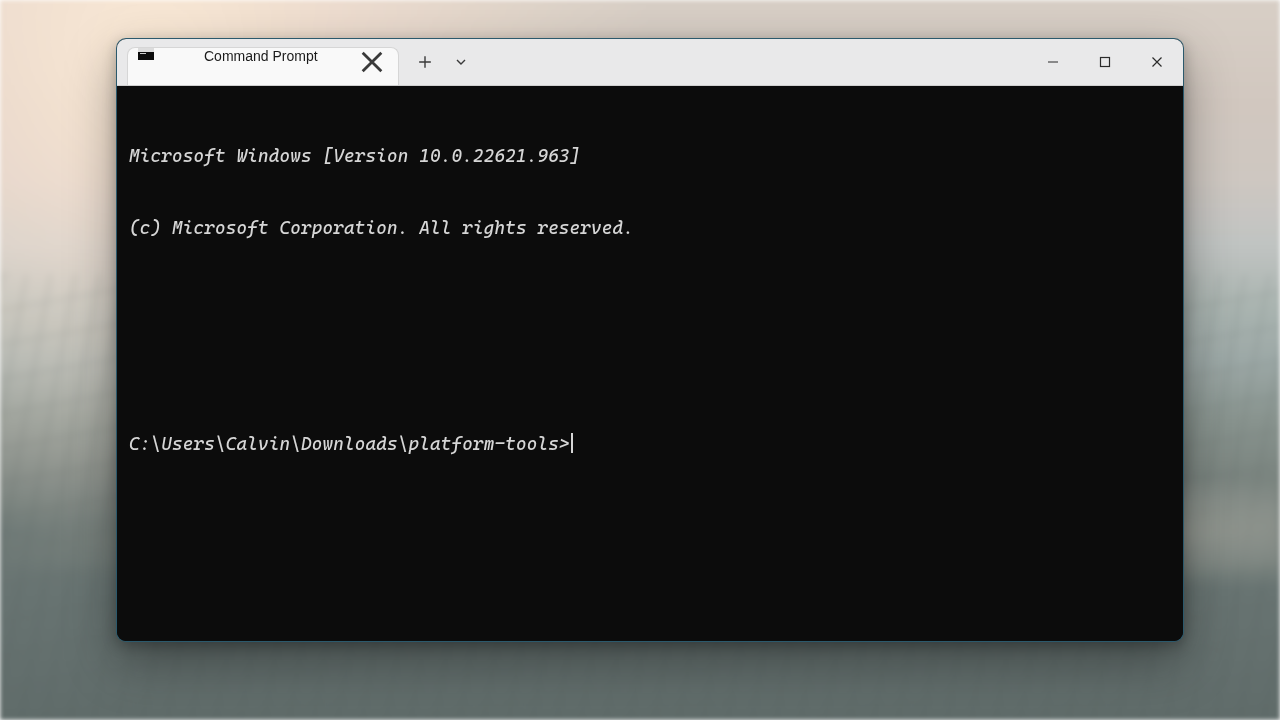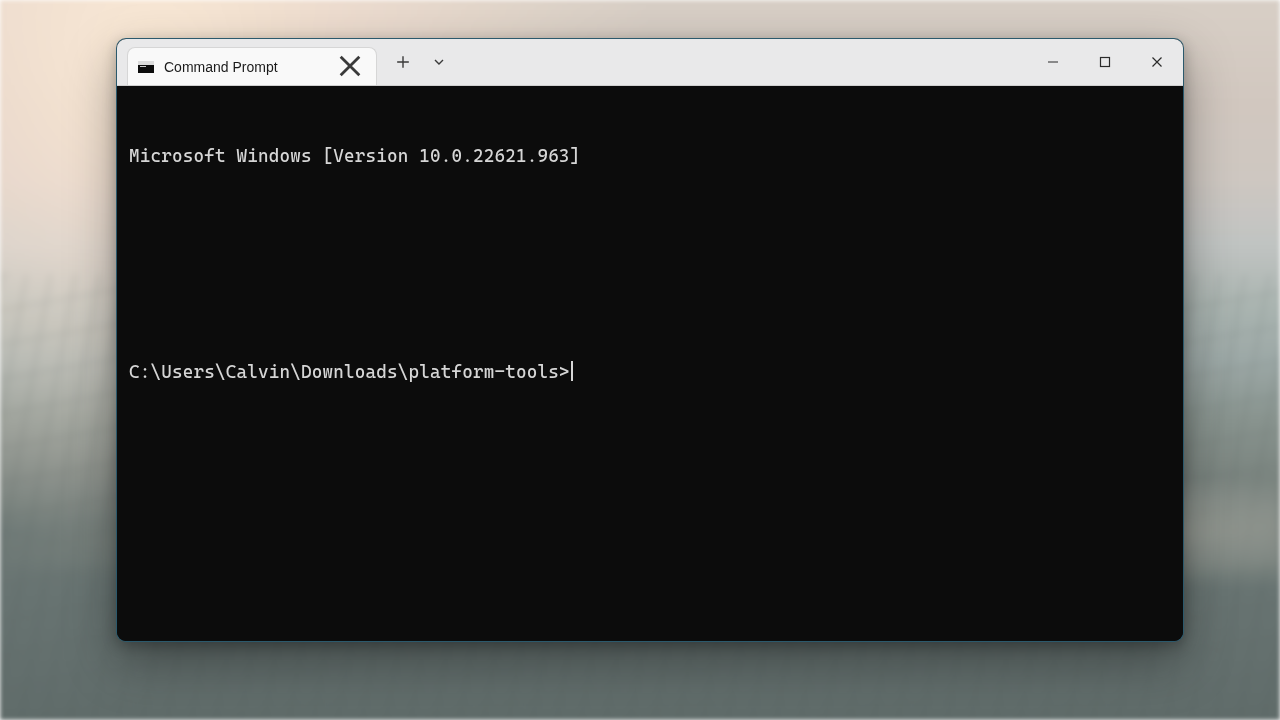--- a/index.html
+++ b/index.html
@@ -85,24 +85,24 @@
   }
   .tab {
     position: relative;
     height: 38px;
     margin-top: 8px;
     background: #f9f9f9;
     border: 1px solid #d6d6d6;
     border-bottom: none;
     border-radius: 8px 8px 0 0;
     display: flex;
-    align-items: center;
     padding: 0 12px 0 10px;
     min-width: 250px;
     box-sizing: border-box;
+    gap: 40px;
   }
   .tab .tab-icon {
     width: 16px;
     height: 12px;
     background: #0c0c0c;
     border-top: 4px solid #dcdcdc;
     box-sizing: border-box;
     position: relative;
     margin-right: 10px;
     flex: 0 0 auto;
@@ -165,20 +165,21 @@
   .terminal {
     flex: 1 1 auto;
     background: #0c0c0c;
     color: #d6d6d6;
     font-family: "Cascadia Mono", "Consolas", "Courier New", monospace;
     font-size: 18px;
     line-height: 24px;
     padding: 10px 12px 12px 12px;
     white-space: pre;
     letter-spacing: 0.2px;
+    font-style: italic;
   }
   .terminal .line { white-space: pre; }
   .cursor {
     display: inline-block;
     width: 2px;
     height: 20px;
     background: #d6d6d6;
     vertical-align: -3px;
     margin-left: 1px;
     animation: blink 1s steps(1) infinite;
@@ -235,18 +236,19 @@
       <div class="cap">
         <svg viewBox="0 0 12 12" stroke="currentColor" stroke-width="1.2" fill="none">
           <path d="M1.5 1.5 L10.5 10.5 M10.5 1.5 L1.5 10.5"></path>
         </svg>
       </div>
     </div>
   </div>
 
   <div class="terminal">
     <div class="line">Microsoft Windows [Version 10.0.22621.963]</div>
+    <div class="line">(c) Microsoft Corporation. All rights reserved.</div>
     <div class="line">&nbsp;</div>
     <div class="line">&nbsp;</div>
     <div class="line"><span>C:\Users\Calvin\Downloads\platform-tools&gt;</span><span class="cursor"></span></div>
   </div>
 
 </div>
 
 </body></html>

